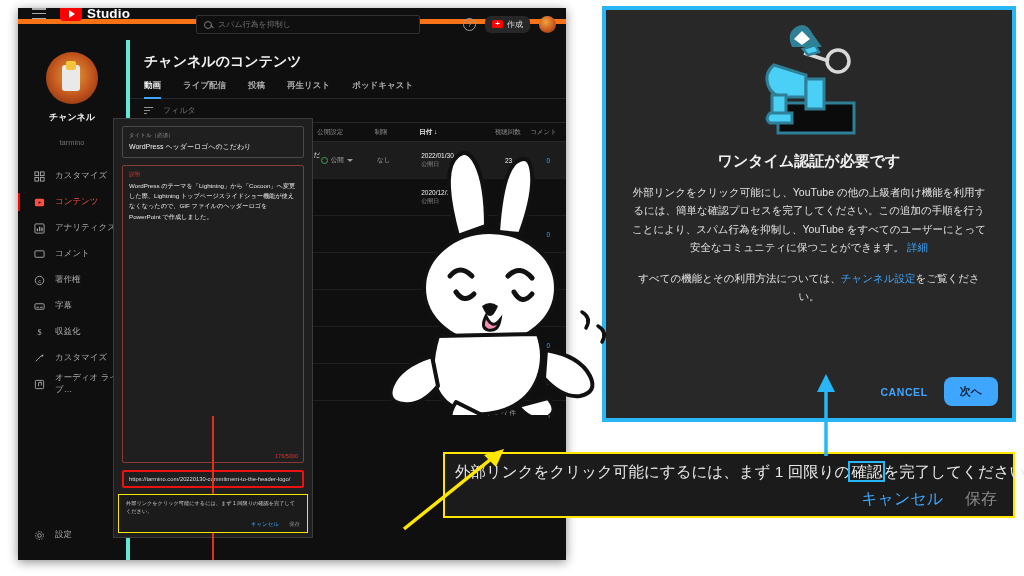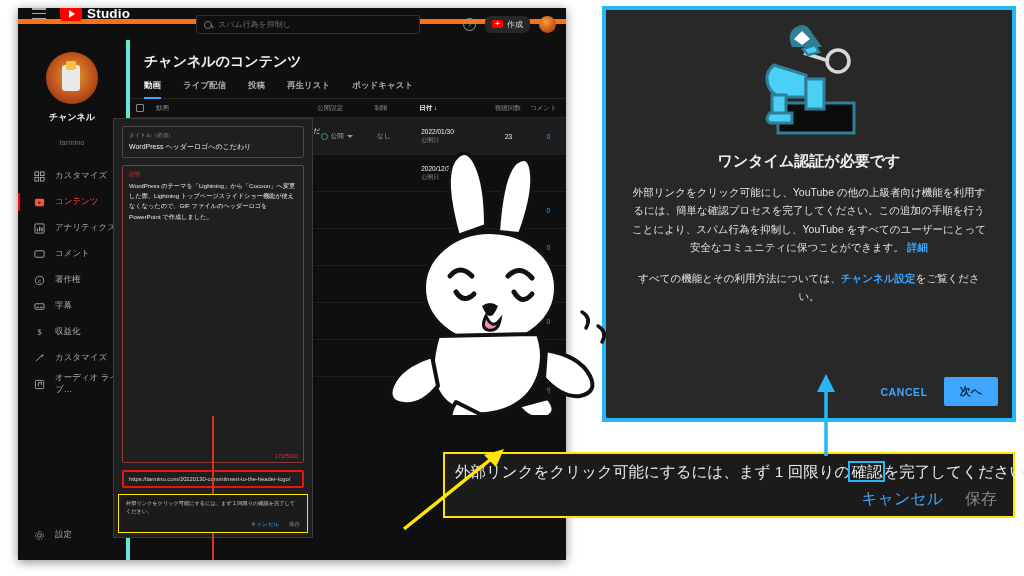--- a/index.html
+++ b/index.html
@@ -123,24 +123,24 @@
 
   
   .dialog {
     position: absolute; left: 602px; top: 6px; width: 414px; height: 416px;
     background: #282828; border: 4px solid #29b6f6;
   }
   .dlg-art { height: 140px; display: flex; align-items: center; justify-content: center; }
   .dlg-h2 { text-align: center; color: #f1f1f1; font-size: 15px; font-weight: 700; padding: 2px 13px 12px; }
   .dlg-p { color: #e3e3e3; font-size: 10.5px; line-height: 1.75; text-align: center; padding: 0 24px; }
   .dlg-p2 { color: #e3e3e3; font-size: 10.5px; line-height: 1.75; text-align: center; padding: 12px 26px 0; }
-  .lnk { color: #3ea6ff; font-weight: bold; }
+  .lnk { color: #3ea6ff; }
   .dlg-acts { position: absolute; right: 14px; bottom: 12px; display: flex; align-items: center; gap: 16px; }
   .btn-cancel { color: #3ea6ff; font-size: 10.5px; font-weight: 700; letter-spacing: .6px; }
-  .btn-next { background: #3ea6ff; color: #0b2239; font-size: 11px; font-weight: 700; padding: 7px 16px; border-radius: 2px; }
+  .btn-next { background: #3ea6ff; color: #0b2239; font-size: 11px; font-weight: 700; padding: 7px 16px; border-radius: 8px; }
 
   
   .callout { position: absolute; left: 443px; top: 452px; width: 572px; height: 66px; background: #1b1b1b; border: 2px solid #ffe600; }
   .callout .line { color: #e9e9e9; font-size: 15.5px; padding: 8px 10px 0; white-space: nowrap; }
   .callout .acts { position: absolute; right: 16px; bottom: 6px; display: flex; gap: 22px; align-items: baseline; }
   .callout .acts .c { color: #3ea6ff; font-size: 16px; }
   .callout .acts .s { color: #8a8a8a; font-size: 16px; }
   .hl-box { outline: 2.5px solid #29b6f6; padding: 0 1px; }
 
   .y-arrow { position: absolute; left: 400px; top: 437px; width: 120px; height: 96px; pointer-events: none; }
@@ -288,20 +288,28 @@
       <div class="page-title">チャンネルのコンテンツ</div>
 
       <div class="tabs">
         <div class="tab active">動画</div>
         <div class="tab">ライブ配信</div>
         <div class="tab">投稿</div>
         <div class="tab">再生リスト</div>
         <div class="tab">ポッドキャスト</div>
       </div>
 
+      <div class="filterbar">
+        <span class="filter-ic">
+            <i></i>
+            <i></i>
+            <i></i>
+          </span>
+        <span class="filter-ph">フィルタ</span>
+      </div>
 
       <div class="thead">
         <span class="cb"></span>
         <span class="th-video">動画</span>
         <span class="th-vis">公開設定</span>
         <span class="th-res">制限</span>
         <span class="th-date">日付 ↓</span>
         <span class="th-views">視聴回数</span>
         <span class="th-cmt">コメント</span>
       </div>

